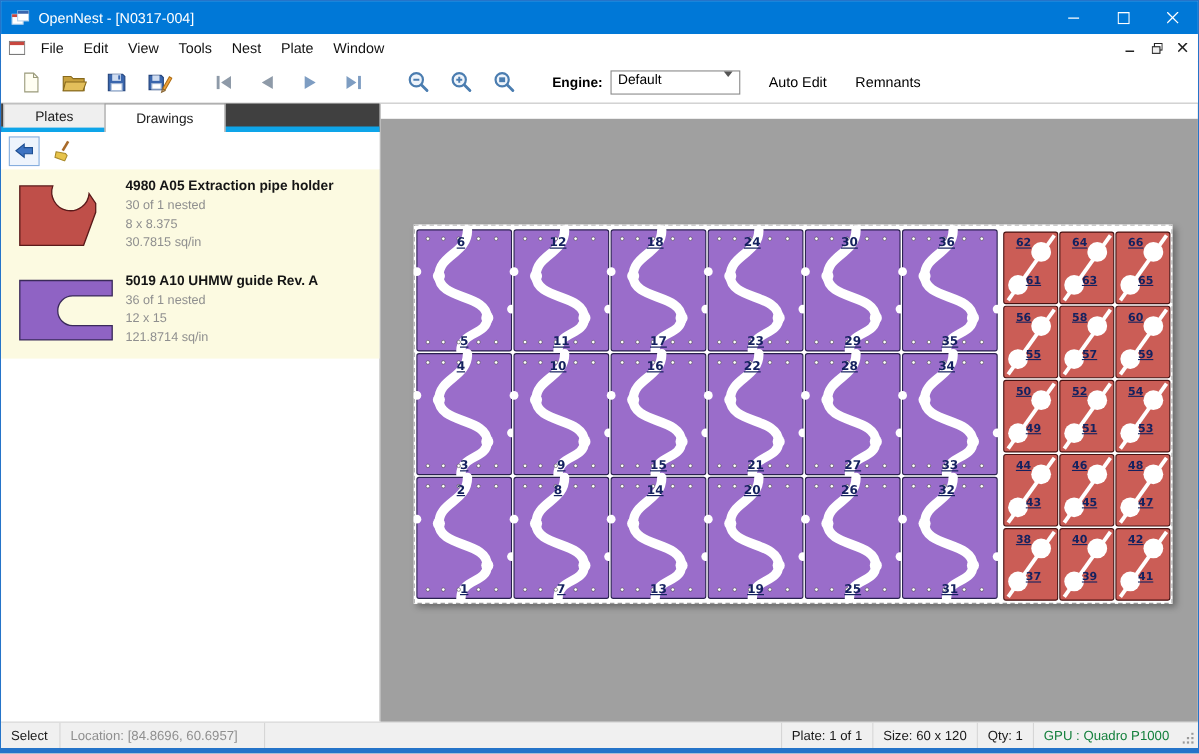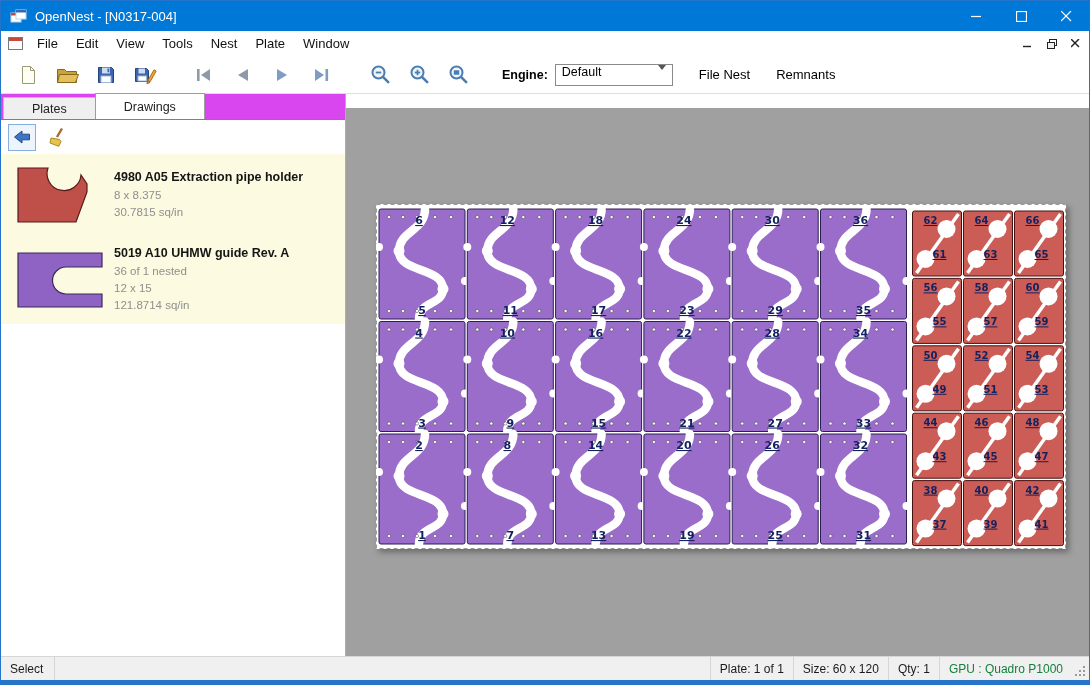--- a/index.html
+++ b/index.html
@@ -17,21 +17,21 @@
 .mdi-btn{width:21px;height:21px;display:flex;align-items:center;justify-content:center;margin-right:3px}
 .toolbar{height:38px;display:flex;align-items:center;background:#fff;border-bottom:1px solid #ddd;padding-left:12px;flex:0 0 auto}
 .tb-btn{width:30px;height:30px;display:flex;align-items:center;justify-content:center;margin-right:9px}
 .grp{margin-right:20px;display:flex;align-items:center}
 .engine-label{font-size:12.5px;font-weight:bold;margin-right:7px}
 .combo{width:118px;height:22px;border:1px solid #8a8a8a;background:#fff;display:flex;align-items:flex-start;font-size:12.5px;padding-left:6px;margin-right:26px}
 .caret{width:0;height:0;border-left:4px solid transparent;border-right:4px solid transparent;border-top:5px solid #555;margin-left:auto;margin-right:6px}
 .txt-btn{font-size:13px;margin-right:26px;cursor:default}
 .body{flex:1;display:flex;min-height:0}
 .left-panel{width:345px;background:#fff;border-right:1px solid #adadad;display:flex;flex-direction:column}
-.tabstrip{height:26px;display:flex;align-items:flex-end;background:#d946ef;border-bottom:1px solid #0ea5e9;padding-left:2px;flex:0 0 auto}
+.tabstrip{height:26px;display:flex;background:#404040;border-bottom:5px solid #0ea5e9;padding-left:2px;flex:0 0 auto}
 .tab{height:22px;padding:0 28px;display:flex;align-items:center;font-size:12.5px;background:#efefef;border:1px solid #bdbdbd;border-bottom:none;color:#222;cursor:default}
 .tab.active{background:#fff;height:26px;border-color:#9c9c9c;margin-left:-1px;position:relative;z-index:2}
 .panel-toolbar{height:34px;display:flex;align-items:center;padding-left:7px;background:#fff;flex:0 0 auto}
 .pt-btn{width:28px;height:27px;display:flex;align-items:center;justify-content:center;margin-right:8px;border:1px solid transparent}
 .pt-btn.framed{border:1px solid #86aede;background:#eef4fc}
 .draw-list{background:#fcfae1}
 .draw-item{display:flex;align-items:center;padding:8px 10px 10px 13px}
 .thumb-box{width:100px;display:flex;justify-content:flex-start}
 .item-text .name{font-size:12.5px;font-weight:bold;color:#151515;margin-bottom:3px}
 .item-text .sub{font-size:11.5px;color:#8f8f8f;line-height:17px}
@@ -196,21 +196,21 @@
             <rect x="5.8" y="6.3" width="5.4" height="4.4" fill="#4b7db0"></rect>
             <line x1="13.2" y1="13.2" x2="18.2" y2="18.2" stroke="#4b7db0" stroke-width="2.6" stroke-linecap="round"></line>
           </svg>
         </span>
     </div>
     <span class="engine-label">Engine:</span>
     <div class="combo">
       <span>Default</span>
       <span class="caret"></span>
     </div>
-    <span class="txt-btn">File Nest</span>
+    <span class="txt-btn">Auto Edit</span>
     <span class="txt-btn">Remnants</span>
   </div>
 
   <div class="body">
 
     <div class="left-panel">
       <div class="tabstrip">
         <div class="tab">Plates</div>
         <div class="tab active">Drawings</div>
       </div>
@@ -230,20 +230,21 @@
       <div class="draw-list">
 
         <div class="draw-item">
           <div class="thumb-box">
             <svg width="80" height="66" viewBox="0 0 80 66">
                 <path d="M4 6 H34 A17 17 0 1 0 67 13 L73 22 V30 L62 60 H4 Z" stroke="#5a1a1a" stroke-width="1.2" fill="#bf4f49"></path>
               </svg>
           </div>
           <div class="item-text">
             <div class="name">4980 A05 Extraction pipe holder</div>
+            <div class="sub">30 of 1 nested</div>
             <div class="sub">8 x 8.375</div>
             <div class="sub">30.7815 sq/in</div>
           </div>
         </div>
 
         <div class="draw-item">
           <div class="thumb-box">
             <svg width="92" height="62" viewBox="0 0 92 62">
                 <path d="M4 4 H88 V18 H52 A13.5 13.5 0 0 0 52 45 H88 V58 H4 Z" stroke="#3a2a5a" stroke-width="1.2" fill="#8f63c4"></path>
               </svg>
@@ -745,20 +746,21 @@
               <text x="665.5" y="323.6" text-anchor="middle" class="rnum">41</text>
             </g>
           </svg>
       </div>
     </div>
 
   </div>
 
   <div class="statusbar">
     <span class="sb-cell sb-sel sb-left">Select</span>
+    <span class="sb-cell sb-loc sb-left">Location: [84.8696, 60.6957]</span>
     <span class="tb-spacer"></span>
     <span class="sb-cell sb-right">Plate: 1 of 1</span>
     <span class="sb-cell sb-right">Size: 60 x 120</span>
     <span class="sb-cell sb-right">Qty: 1</span>
     <span class="sb-cell sb-right sb-gpu">GPU : Quadro P1000</span>
     <span class="grip">
       <svg width="11" height="11">
           <g fill="#9a9a9a">
             <rect x="8" y="0" width="2" height="2"></rect>
             <rect x="8" y="4" width="2" height="2"></rect>

